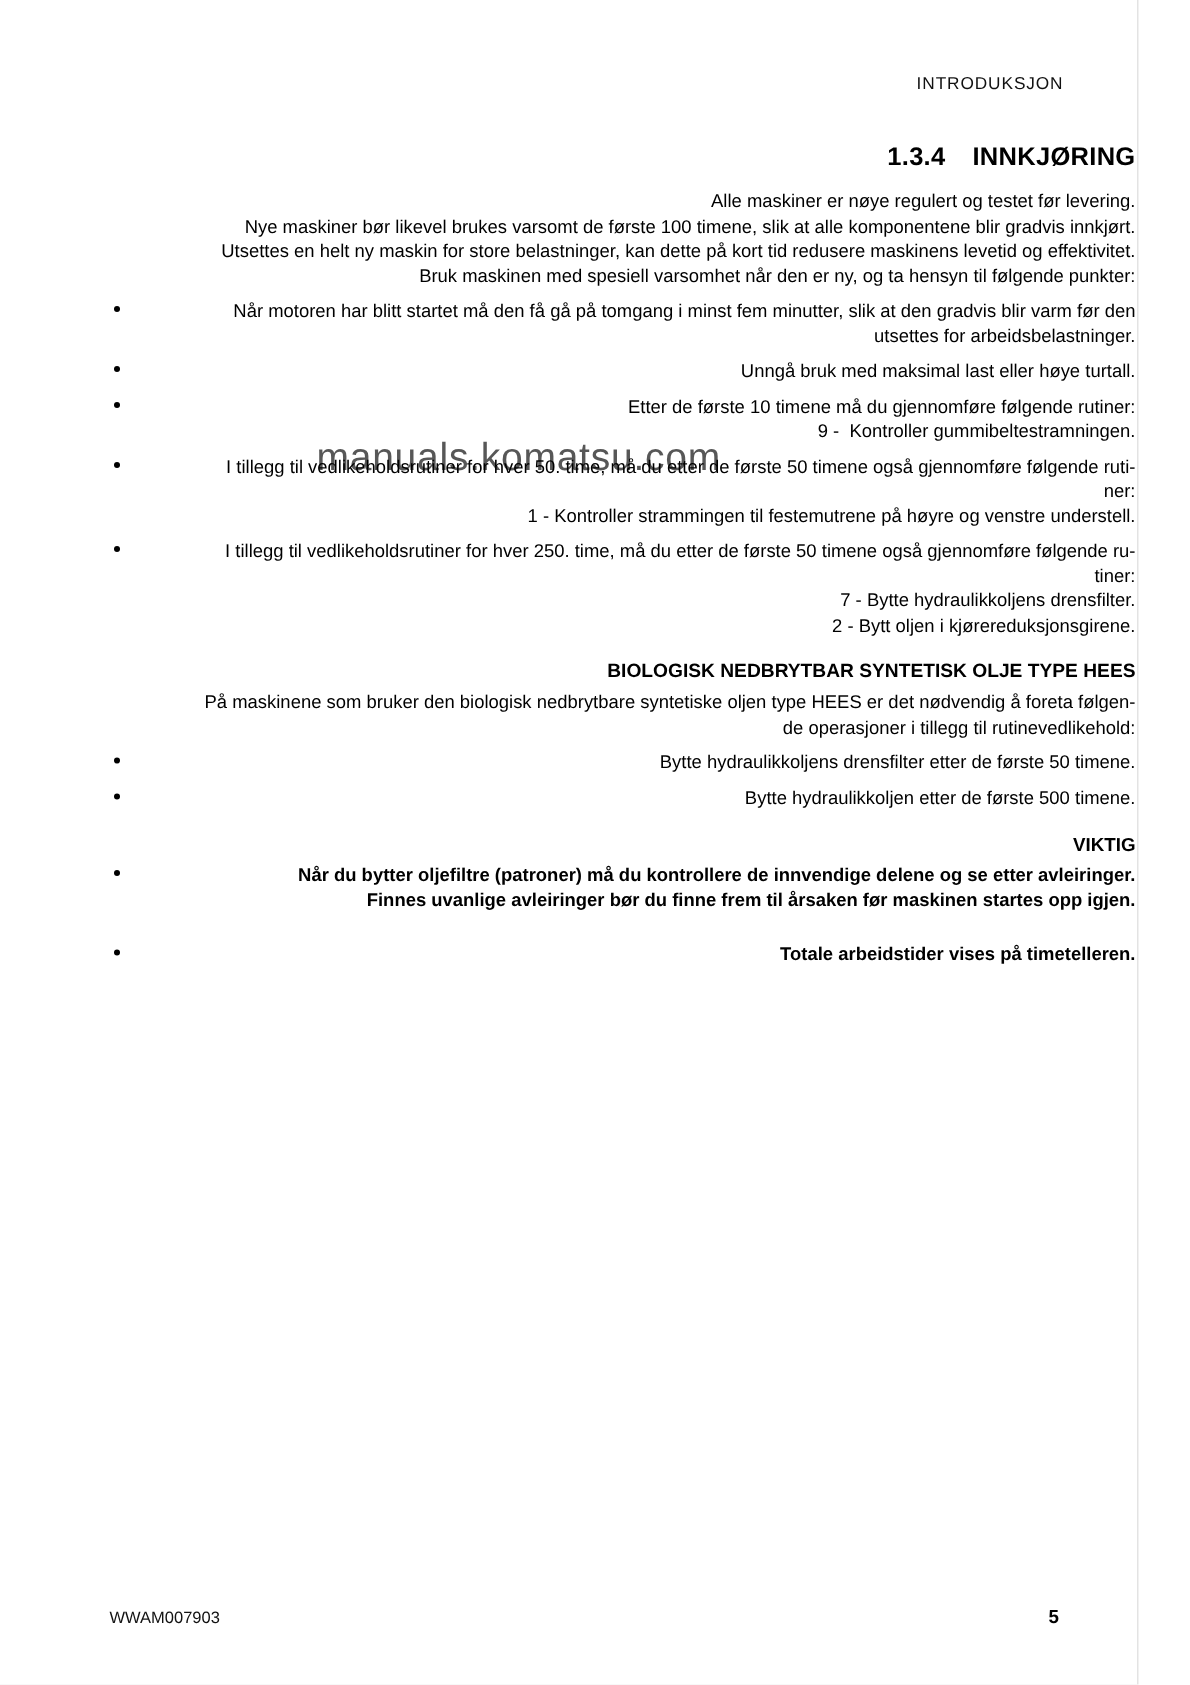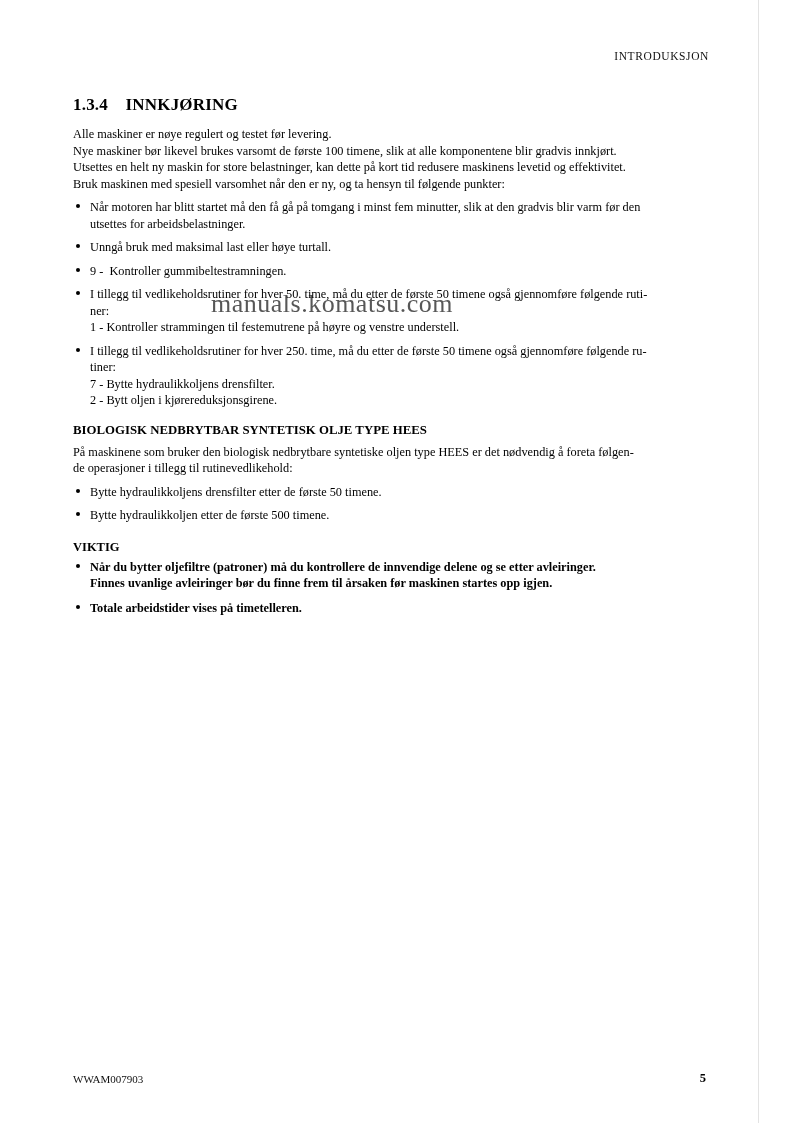--- a/index.html
+++ b/index.html
@@ -1,24 +1,25 @@
 <!DOCTYPE html>
 <html><head>
 <meta charset="utf-8">
 <style>
   html,body{margin:0;padding:0;background:#ffffff;}
   .page{
     position:relative;
     width:758px;height:1123px;
     background:#ffffff;
-    font-family:Liberation Serif, serif;
+    font-family:Liberation Sans, sans-serif;
     color:#000;
     overflow:hidden;
     box-sizing:border-box;
     outline:1px solid #e3e3e3;
+    text-align:right;
   }
   .running-header{
     position:absolute;top:50px;right:49px;
     font-size:11.5px;letter-spacing:0.6px;color:#111;
   }
   .watermark{
     position:absolute;left:211px;top:291px;
     font-size:26px;line-height:1;
     color:rgba(58,58,58,0.85);
     letter-spacing:0.5px;
@@ -55,21 +56,21 @@
     margin:13px 0 5px 0;
     font-size:12.8px;line-height:17px;font-weight:700;
   }
   h3.viktig-heading{
     margin:15px 0 0 0;
     font-size:12.5px;line-height:17px;font-weight:700;
   }
   .bold-list .li{margin-top:3px;}
   .bold-list .li-text{font-weight:700;}
   .bold-list .li{margin-bottom:7px;}
-  .bold-list .li + .li{margin-top:8px;}
+  .bold-list .li + .li{margin-top:20px;}
   .footer-left{
     position:absolute;left:73px;top:1073px;
     font-size:11px;color:#111;
   }
   .footer-right{
     position:absolute;right:52px;top:1071px;
     font-size:12.5px;font-weight:700;color:#000;
   }
 </style>
 </head>
@@ -102,20 +103,21 @@
       </div>
 
       <div class="li">
         <span class="dot"></span>
         <div class="li-text">Unngå bruk med maksimal last eller høye turtall.</div>
       </div>
 
 
       <div class="li">
         <span class="dot"></span>
+        <div class="li-text">Etter de første 10 timene må du gjennomføre følgende rutiner:</div>
         <div class="sub">9 -  Kontroller gummibeltestramningen.</div>
       </div>
 
       <div class="li">
         <span class="dot"></span>
         <div class="li-text">I tillegg til vedlikeholdsrutiner for hver 50. time, må du etter de første 50 timene også gjennomføre følgende ruti-
 ner:</div>
         <div class="sub">1 - Kontroller strammingen til festemutrene på høyre og venstre understell.</div>
       </div>
 

